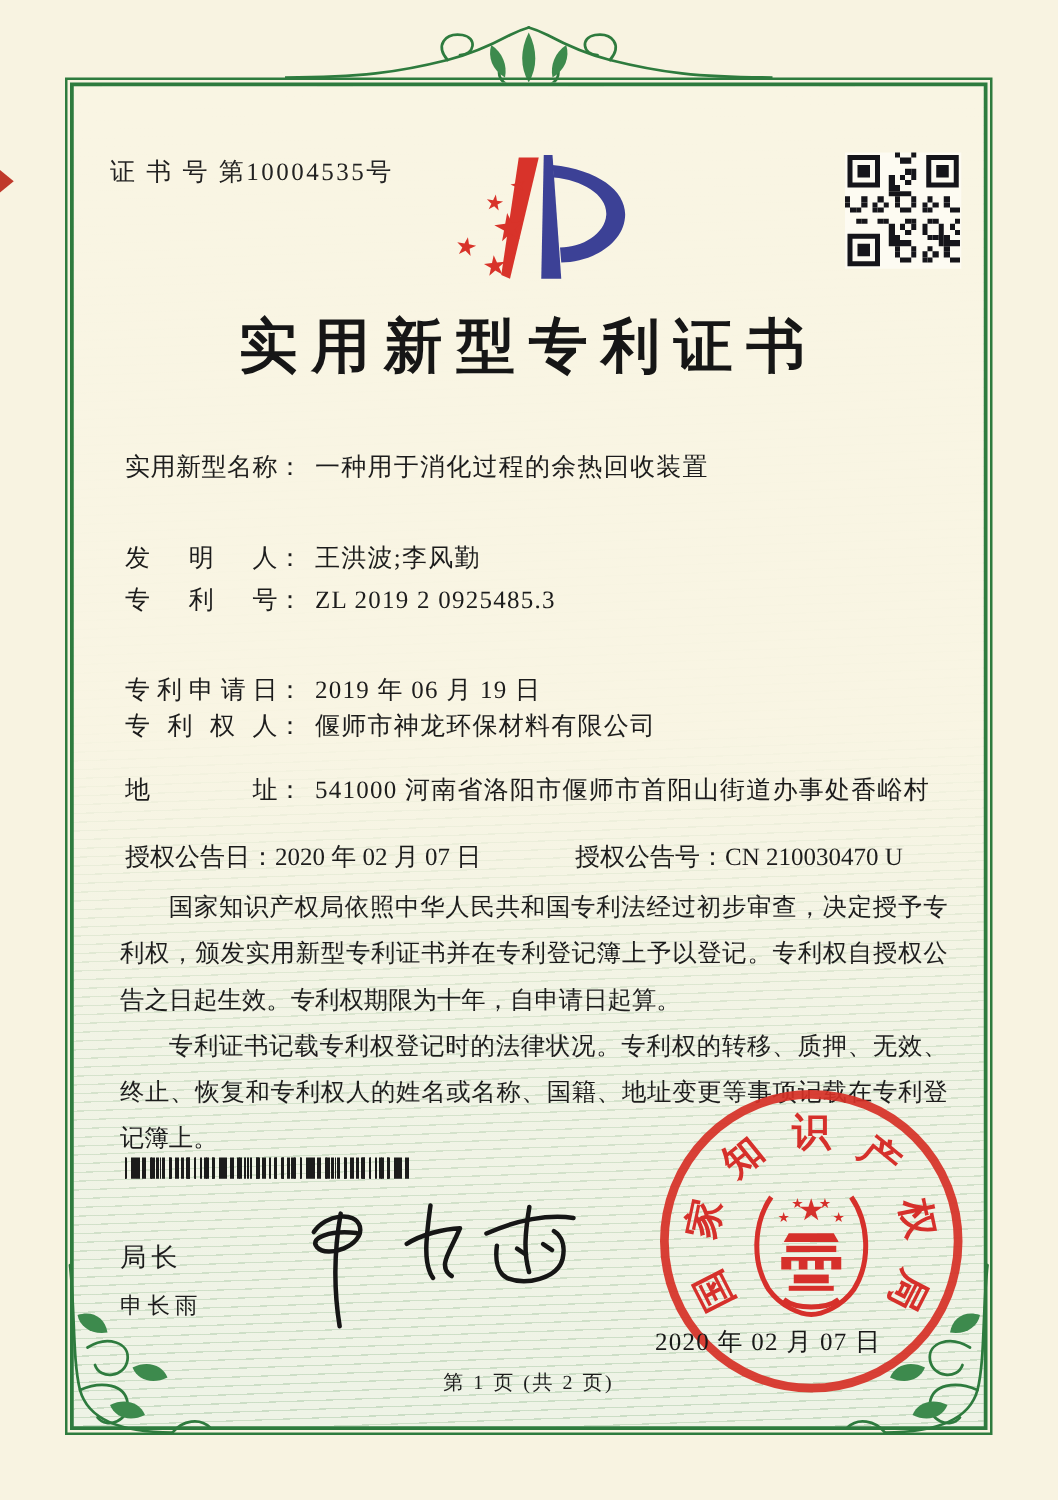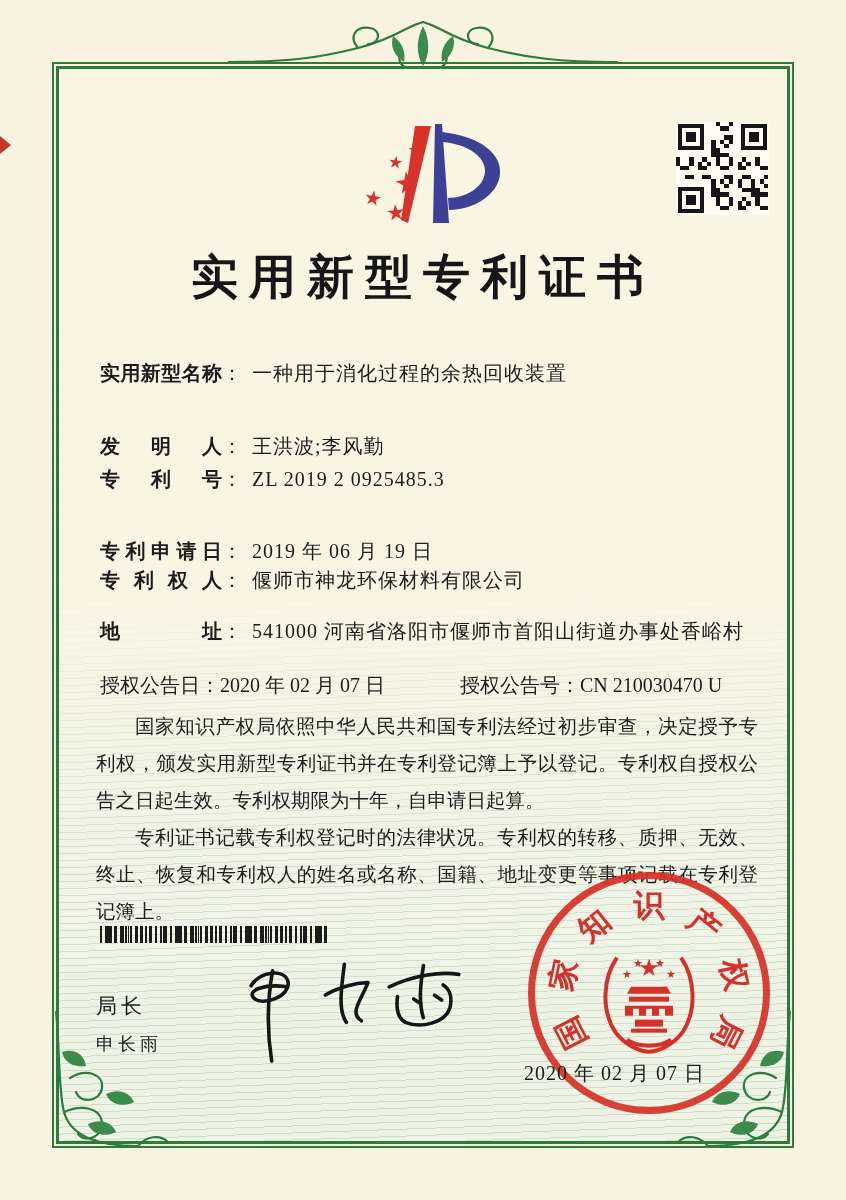--- a/index.html
+++ b/index.html
@@ -49,21 +49,21 @@
   .qr .finder::after { content:""; position:absolute; left:4px; top:4px; width:10px; height:10px; background:#15151a; }
 
   .title {
     position:absolute; left:0; width:100%; top:246px; text-align:center;
     font-size:47px; font-weight:bold; letter-spacing:11px; color:#161616;
   }
 
   
   .rows { position:absolute; left:100px; top:0; width:680px; }
   .row { position:absolute; left:0; font-size:20px; white-space:nowrap; }
-  .row .label { display:inline-block; width:122px; text-align:justify; text-align-last:justify;font-weight:bold; }
+  .row .label { display:inline-block; width:122px; text-align:justify; text-align-last:justify; }
   .row .colon { display:inline-block; margin-right:10px; }
   .row .value { letter-spacing:1px; }
   .row1{top:360px;} .row2{top:414px;margin-top:19px;} .row3{top:466px;} .row4{top:538px;} .row5{top:567px;} .row6{top:618px;}
   .grant-row { position:absolute; top:672px; left:0; width:680px; font-size:20px; white-space:nowrap; }
   .grant-no { position:absolute; left:360px; top:0; }
 
   
   .body-text {
     position:absolute; left:96px; top:708px; width:662px;
     font-size:19.5px; line-height:37px; text-align:justify; color:#1d1d1d;
@@ -140,20 +140,21 @@
   <svg class="flourish corner-br" width="140" height="150" viewBox="0 0 140 150">
     <path d="M14,4 C18,40 16,80 22,104 C28,126 52,138 96,138"></path>
     <path d="M22,104 C40,96 58,100 60,114 C62,128 44,136 36,126"></path>
     <path d="M28,70 C44,60 62,66 60,80 C58,94 38,96 34,84"></path>
     <path d="M96,138 C104,128 118,126 126,134"></path>
     <path class="leaf" d="M20,44 C32,40 42,46 44,58 C32,60 22,54 20,44 Z"></path>
     <path class="leaf" d="M46,116 C58,110 70,114 74,124 C62,130 50,126 46,116 Z"></path>
     <path class="leaf" d="M64,86 C76,80 88,84 92,94 C80,100 68,96 64,86 Z"></path>
   </svg>
 
+  <div class="cert-no">证 书 号 第10004535号</div>
 
   <div class="logo">
     <svg width="160" height="130" viewBox="0 0 160 130">
       <polygon points="63,16 79,16 56,113 49,110" fill="#d8332a"></polygon>
       <path d="M83,14 L90,14 L97,113 L81,113 Z" fill="#3c4196"></path>
       <path d="M90,22 C128,26 150,44 148,64 C146,86 120,100 97,100 L96,88 C114,88 132,77 133,62 C134,46 114,34 91,32 Z" fill="#3c4196"></path>
     </svg>
     <span class="star" style="left:56px; top:32px; font-size:15px; transform:rotate(-12deg);">★</span>
     <span class="star" style="left:36px; top:44px; font-size:17px; transform:rotate(8deg);">★</span>
     <span class="star" style="left:42px; top:58px; font-size:30px; transform:rotate(-8deg);">★</span>
@@ -244,14 +245,15 @@
         <path d="M30,54 L74,54 L70,47 L34,47 Z"></path>
         <rect x="32" y="57" width="40" height="5"></rect>
         <path d="M28,66 L76,66 L76,76 L28,76 Z M36,76 L36,69 L42,69 L42,76 Z M49,76 L49,69 L55,69 L55,76 Z M62,76 L62,69 L68,69 L68,76 Z" fill-rule="evenodd"></path>
         <rect x="38" y="80" width="28" height="7"></rect>
         <rect x="34" y="89" width="36" height="4"></rect>
       </g>
     </svg>
   </div>
   <div class="seal-date">2020 年 02 月 07 日</div>
 
+  <div class="page-no">第 1 页 (共 2 页)</div>
 
 </div>
 
 </body></html>

